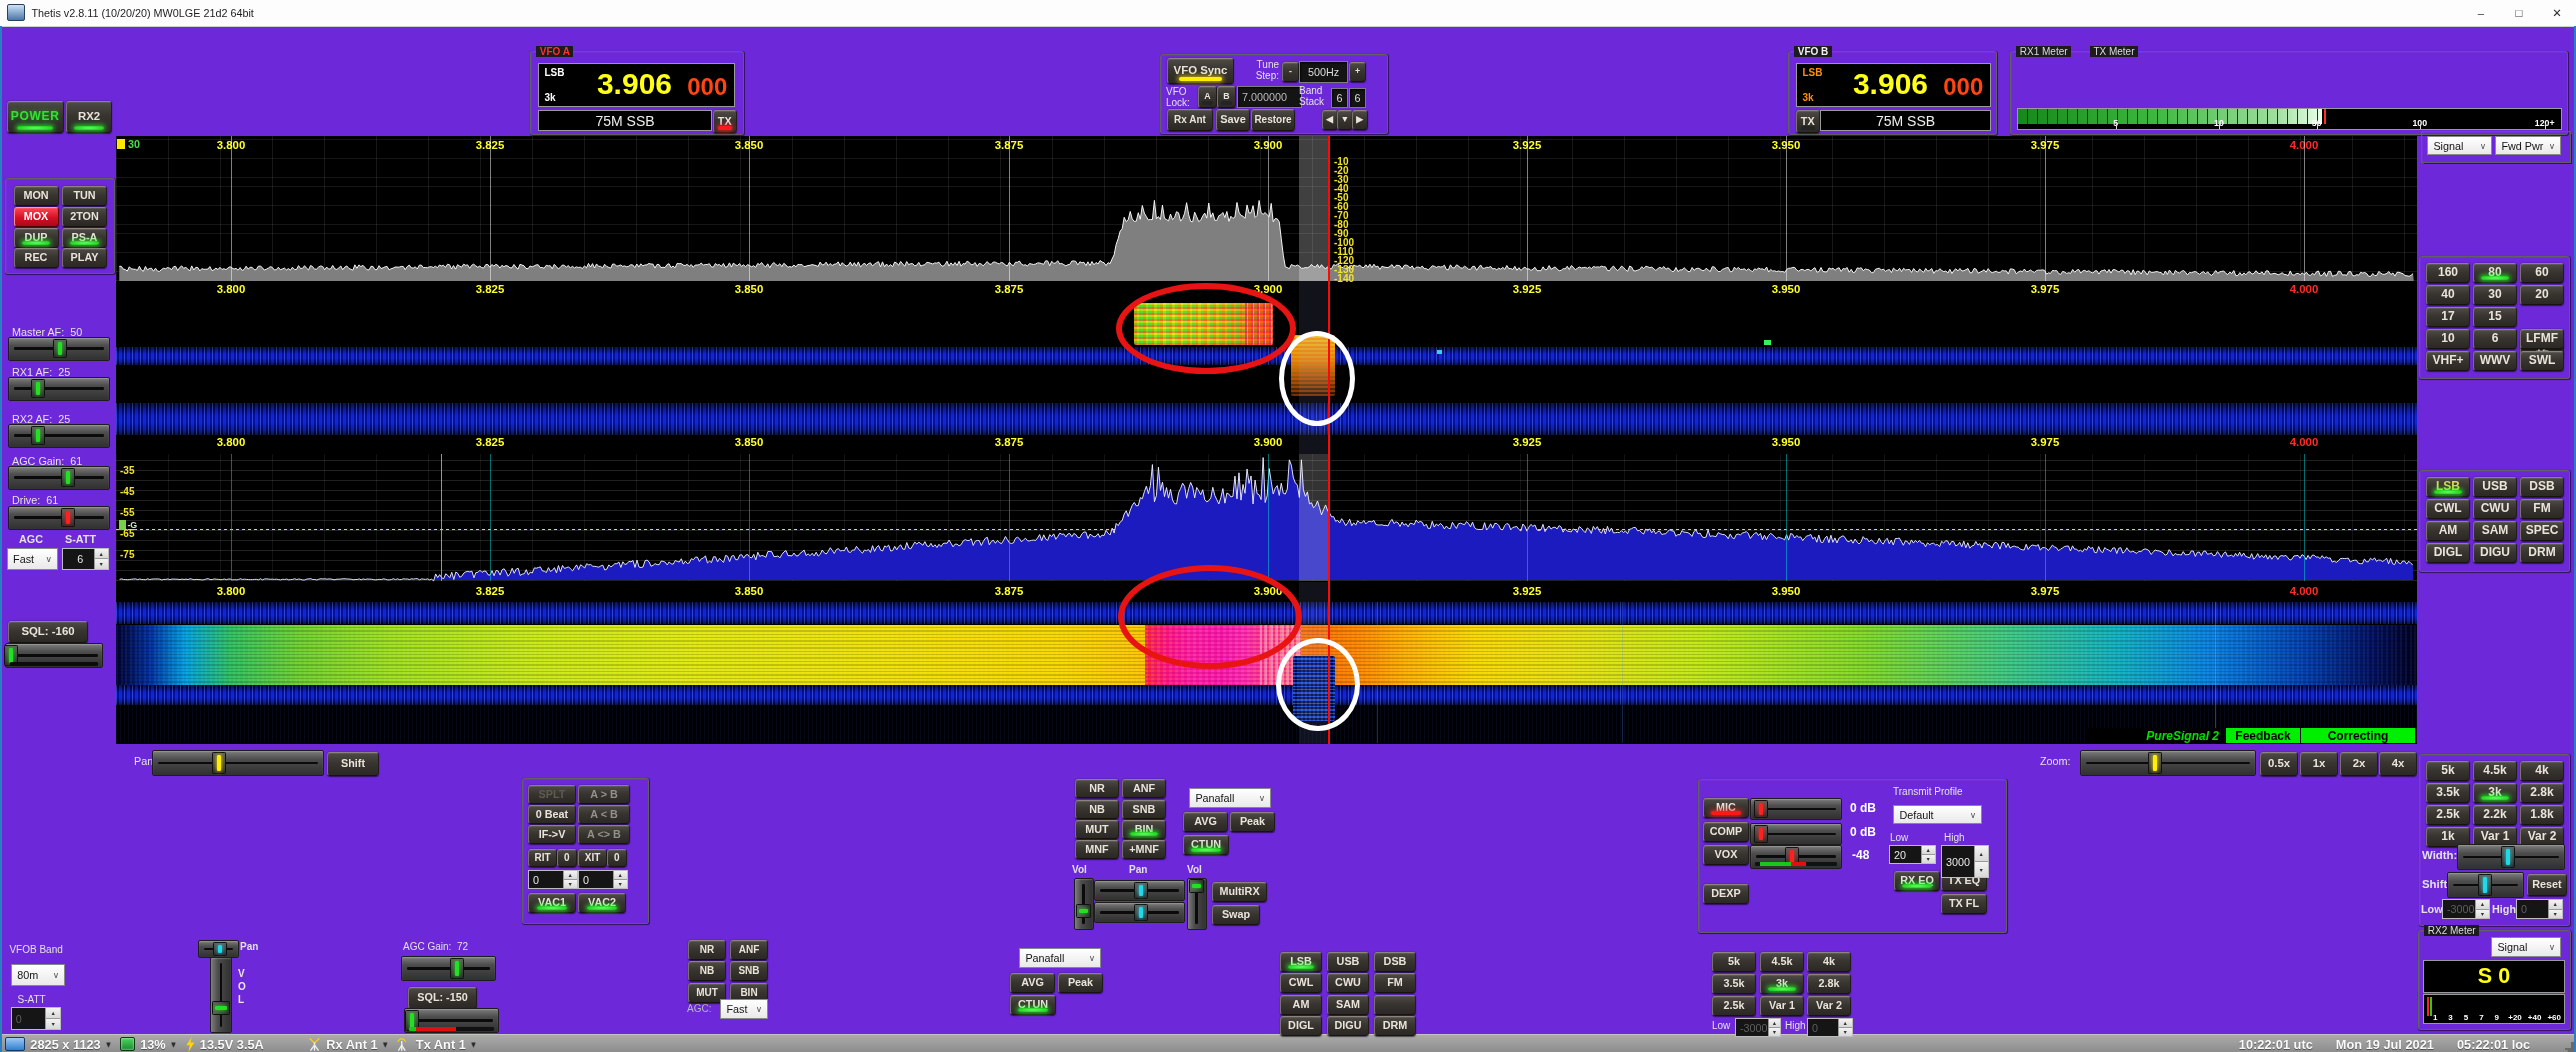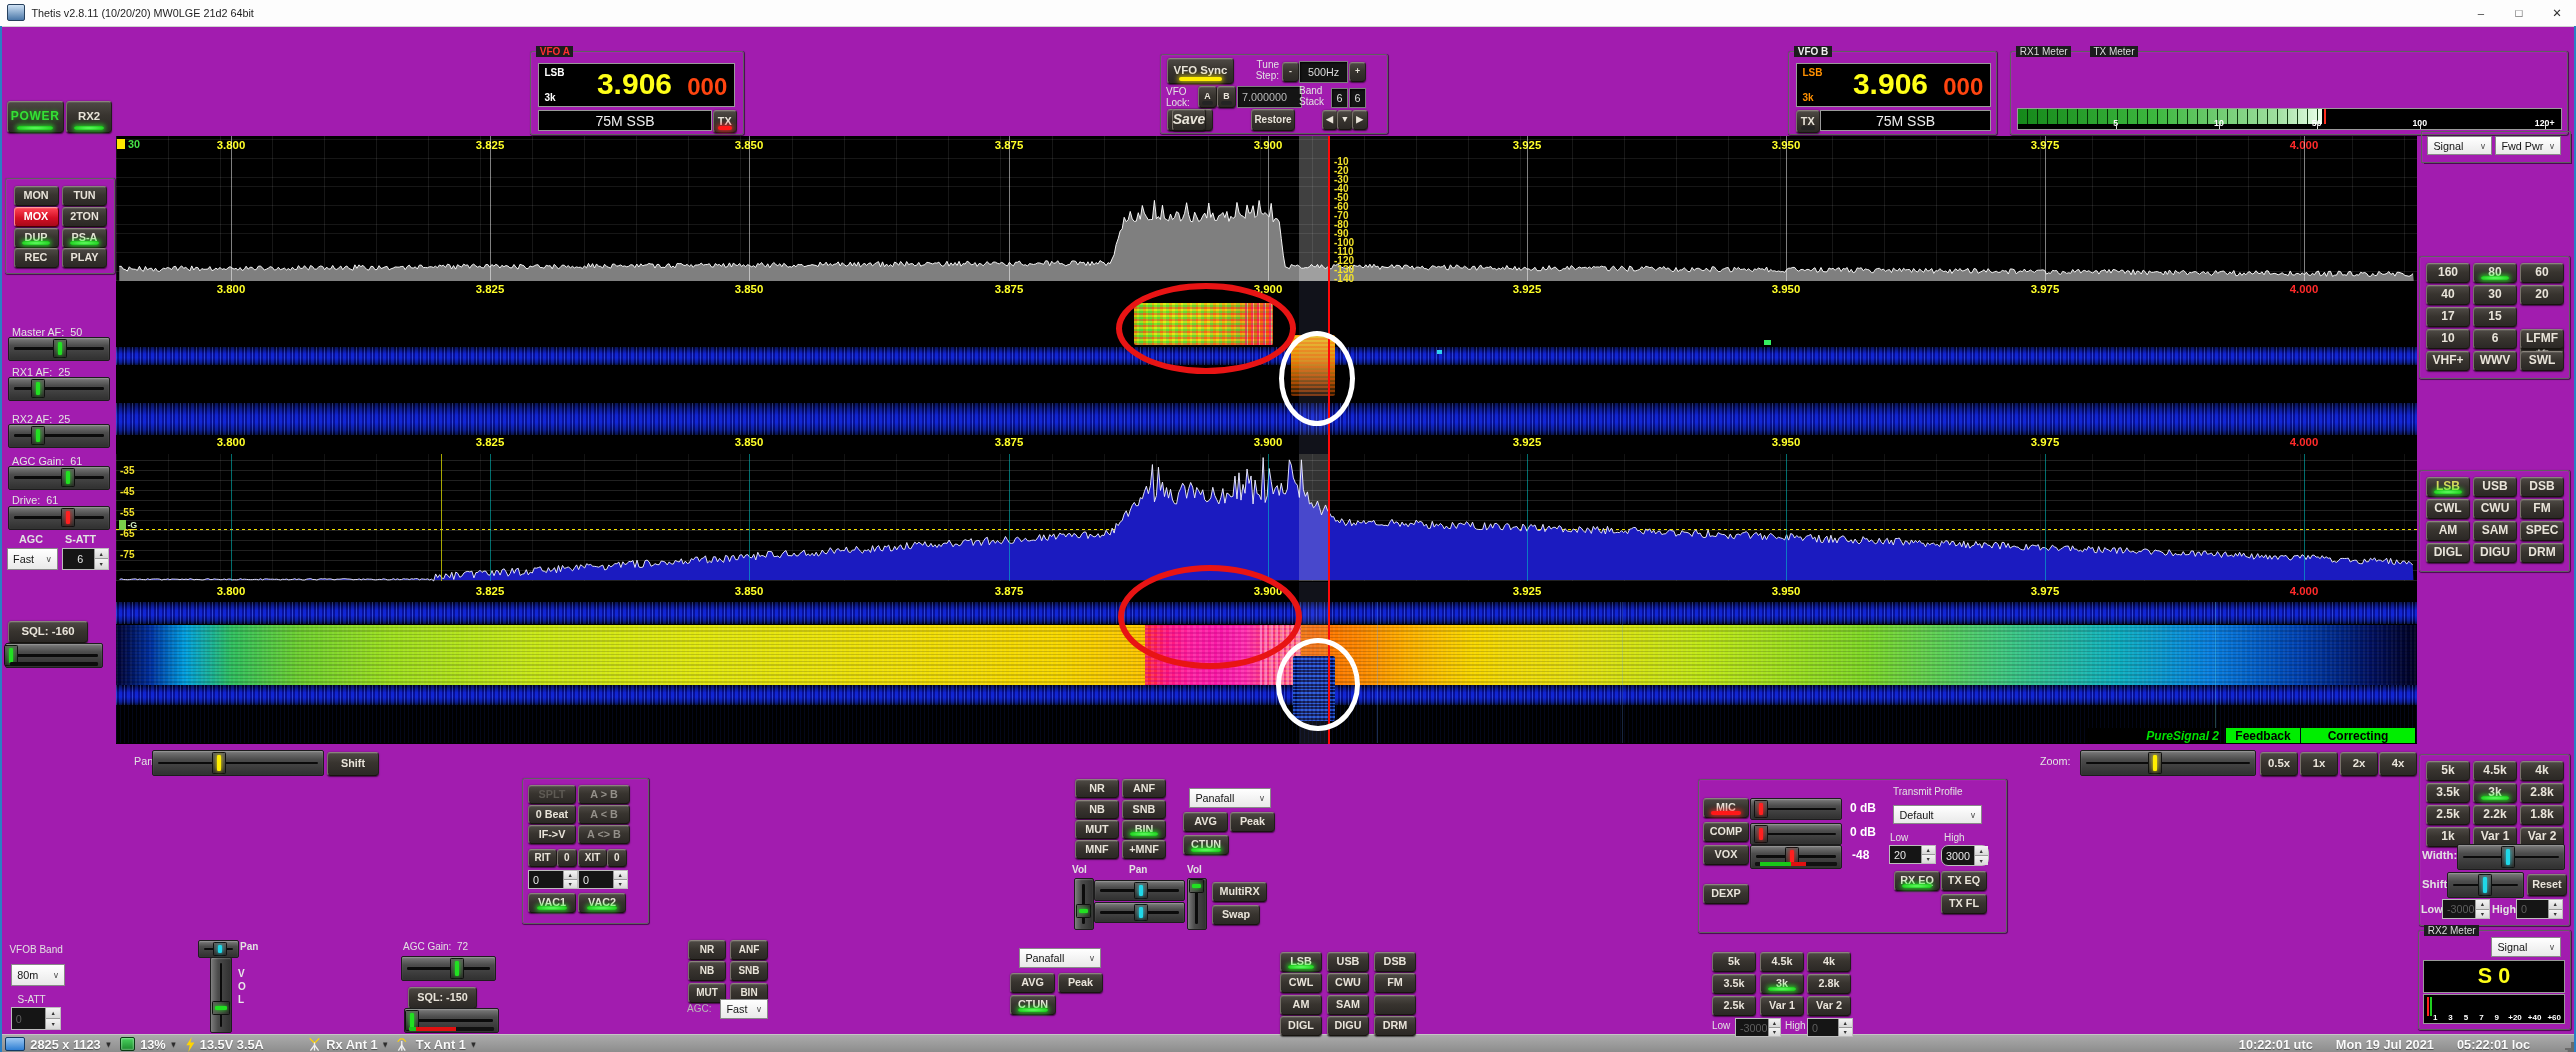--- a/index.html
+++ b/index.html
@@ -1,17 +1,17 @@
 <!DOCTYPE html>
 <html style="font-size:10.8px"><head>
 <meta charset="utf-8">
 <style>
   html,body{margin:0;padding:0;background:#101012;}
   body{width:2576px;height:1053px;overflow:hidden;font-family:"Liberation Sans",sans-serif;-webkit-font-smoothing:antialiased;}
-  #app{position:relative;width:2576px;height:1053px;background:#a21caf;}
+  #app{position:relative;width:2576px;height:1053px;background:#6d28d9;}
   .abs{position:absolute;}
   
   #titlebar{position:absolute;left:0;top:0;width:100%;height:25.6px;background:#fdfdfd;display:flex;align-items:center;border-bottom:0.7px solid #d0d0d0;}
   #appicon{width:16px;height:15px;margin-left:6.7px;background:linear-gradient(180deg,#cfe2f5,#4a77a8);border:0.7px solid #27415e;border-radius:2px;}
   #titletext{margin-left:6.7px;font-size:10.8px;color:#1d1d1d;}
   .wbtn{width:38px;height:25.6px;display:flex;align-items:center;justify-content:center;color:#333;font-size:11.4px;}
   #winbtns{margin-left:auto;display:flex;}
   #menubar{position:absolute;left:0;top:25.6px;width:100%;height:27px;background:#272727;border-bottom:0.7px solid #161616;display:flex;align-items:center;padding-left:5.4px;box-sizing:border-box;}
   .menuitem{padding:0 10px;font-size:11.4px;color:#e8e8e8;line-height:27px;}
   
@@ -131,21 +131,21 @@
       <span>B</span>
       <i class="led led-off"></i>
     </div>
   <div class="vbox" style="left:1237px;top:86px;width:59px;height:20px;justify-content:flex-start;padding-left:4px;color:#bbb;">7.000000</div>
   <div class="lbl" style="left:1299px;top:85px;width:31px;white-space:normal;font-size:10px;line-height:11.4px;">Band Stack</div>
   <div class="vbox" style="left:1331px;top:88px;width:15px;height:17.5px;">6</div>
   <div class="vbox" style="left:1349px;top:88px;width:15px;height:17.5px;">6</div>
   <div class="btn" style="left:1167px;top:109px;width:44px;height:20px;font-size:10px;">
       <span>Rx Ant</span>
     </div>
-  <div class="btn" style="left:1172px;top:109px;width:32px;height:20px;font-size:14px;font-style:italic;">
+  <div class="btn" style="left:1216px;top:109px;width:32px;height:20px;font-size:11px;">
       <span>Save</span>
     </div>
   <div class="btn" style="left:1251px;top:109px;width:42px;height:20px;font-size:10px;">
       <span>Restore</span>
     </div>
   <div class="btn sm" style="left:1322px;top:110px;width:13.5px;height:17.5px;">
       <span>◀</span>
     </div>
   <div class="btn sm" style="left:1337px;top:110px;width:13.5px;height:17.5px;">
       <span>▼</span>
@@ -924,21 +924,21 @@
         <b>▼</b>
       </div>
     </div>
     <div class="spin" style="position: absolute; left: 1889px; top: 845px; width: 47px; height: 19px;">
       <div class="val">20</div>
       <div class="ud">
         <b>▲</b>
         <b>▼</b>
       </div>
     </div>
-    <div class="spin" style="position: absolute; left: 1941px; top: 845px; width: 48px; height: 21px; border-radius: 7px;">
+    <div class="spin" style="position: absolute; left: 1941px; top: 845px; width: 48px; height: 33px;">
       <div class="val">3000</div>
       <div class="ud">
         <b>▲</b>
         <b>▼</b>
       </div>
     </div>
     <div class="spin dim" style="position: absolute; left: 10.8px; top: 1007px; width: 50px; height: 23px;">
       <div class="val">0</div>
       <div class="ud">
         <b>▲</b>

